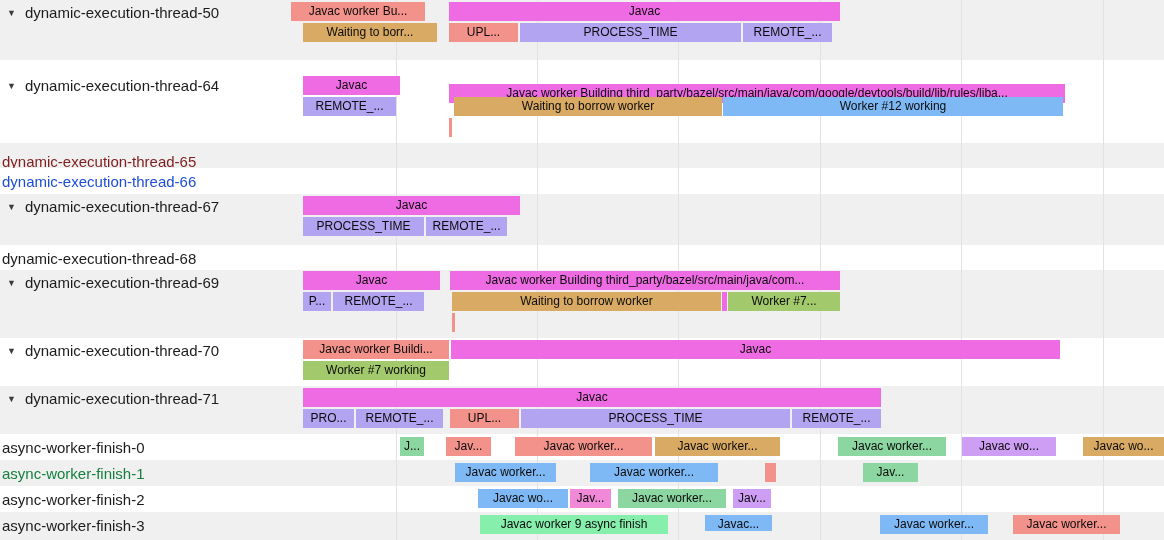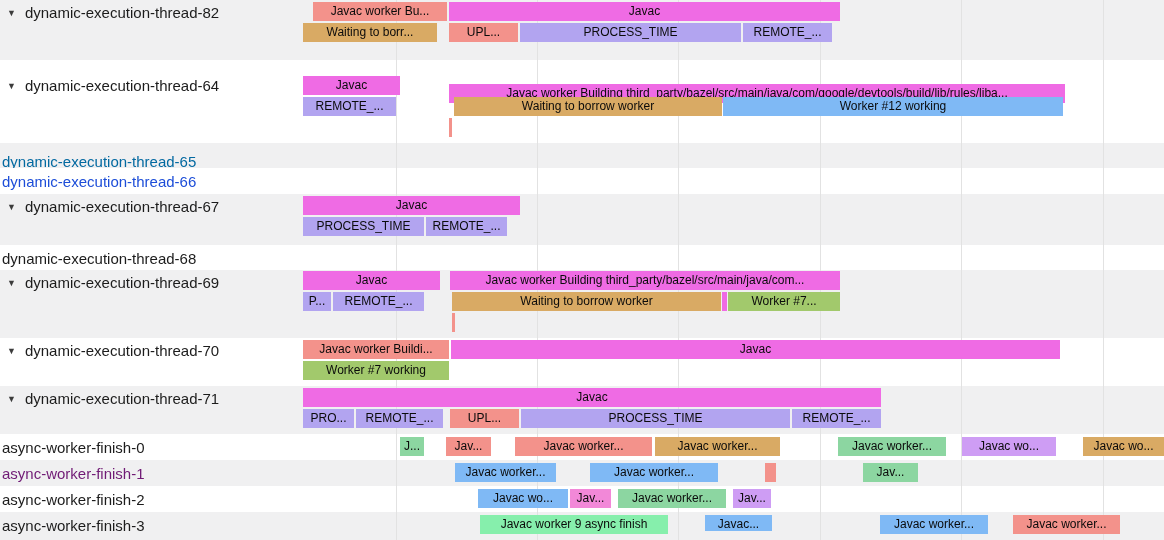--- a/index.html
+++ b/index.html
@@ -58,31 +58,31 @@
   }
 </style>
 </head>
 <body>
 
 <div id="viewport" style="width: 1164px; height: 540px;">
   <div id="rows-layer">
       <div class="row" style="top: 0px; height: 60px; background: rgb(240, 240, 241);">
         <div class="row-label expanded" style="top: 3px; color: rgb(28, 28, 28);">
           <span class="tri">▼</span>
-          <span class="lbl">dynamic-execution-thread-82</span>
+          <span class="lbl">dynamic-execution-thread-50</span>
         </div>
       </div>
       <div class="row" style="top: 60px; height: 83px; background: rgb(255, 255, 255);">
         <div class="row-label expanded" style="top: 16px; color: rgb(28, 28, 28);">
           <span class="tri">▼</span>
           <span class="lbl">dynamic-execution-thread-64</span>
         </div>
       </div>
       <div class="row" style="top: 143px; height: 25px; background: rgb(240, 240, 241);">
-        <div class="row-label collapsed" style="top: 9px; color: #0369a1;">
+        <div class="row-label collapsed" style="top: 9px; color: #7f1d1d;">
           <span class="lbl">dynamic-execution-thread-65</span>
         </div>
       </div>
       <div class="row" style="top: 168px; height: 26px; background: rgb(255, 255, 255);">
         <div class="row-label collapsed" style="top: 4px; color: #1d4ed8;">
           <span class="lbl">dynamic-execution-thread-66</span>
         </div>
       </div>
       <div class="row" style="top: 194px; height: 51px; background: rgb(240, 240, 241);">
         <div class="row-label expanded" style="top: 3px; color: rgb(28, 28, 28);">
@@ -112,21 +112,21 @@
           <span class="tri">▼</span>
           <span class="lbl">dynamic-execution-thread-71</span>
         </div>
       </div>
       <div class="row" style="top: 434px; height: 26px; background: rgb(255, 255, 255);">
         <div class="row-label collapsed" style="top: 4px; color: rgb(28, 28, 28);">
           <span class="lbl">async-worker-finish-0</span>
         </div>
       </div>
       <div class="row" style="top: 460px; height: 26px; background: rgb(240, 240, 241);">
-        <div class="row-label collapsed" style="top: 4px; color: #701a75;">
+        <div class="row-label collapsed" style="top: 4px; color: #15803d;">
           <span class="lbl">async-worker-finish-1</span>
         </div>
       </div>
       <div class="row" style="top: 486px; height: 26px; background: rgb(255, 255, 255);">
         <div class="row-label collapsed" style="top: 4px; color: rgb(28, 28, 28);">
           <span class="lbl">async-worker-finish-2</span>
         </div>
       </div>
       <div class="row" style="top: 512px; height: 28px; background: rgb(240, 240, 241);">
         <div class="row-label collapsed" style="top: 4px; color: rgb(28, 28, 28);">
@@ -136,21 +136,21 @@
     </div>
   <div id="gridlines-layer">
       <div class="gridline" style="left: 396px; background: rgb(226, 226, 226);"></div>
       <div class="gridline" style="left: 537px; background: rgb(226, 226, 226);"></div>
       <div class="gridline" style="left: 678px; background: rgb(226, 226, 226);"></div>
       <div class="gridline" style="left: 820px; background: rgb(226, 226, 226);"></div>
       <div class="gridline" style="left: 961px; background: rgb(226, 226, 226);"></div>
       <div class="gridline" style="left: 1103px; background: rgb(226, 226, 226);"></div>
     </div>
   <div id="bars-layer" style="color: rgb(11, 11, 11);">
-      <div class="bar" style="left: 313px; top: 2px; width: 134px; height: 19px; background: rgb(243, 146, 139);"><span>Javac worker Bu...</span></div>
+      <div class="bar" style="left: 291px; top: 2px; width: 134px; height: 19px; background: rgb(243, 146, 139);"><span>Javac worker Bu...</span></div>
       <div class="bar" style="left: 449px; top: 2px; width: 391px; height: 19px; background: rgb(239, 107, 228);"><span>Javac</span></div>
       <div class="bar" style="left: 303px; top: 23px; width: 134px; height: 19px; background: rgb(217, 170, 100);"><span>Waiting to borr...</span></div>
       <div class="bar" style="left: 449px; top: 23px; width: 69px; height: 19px; background: rgb(243, 146, 139);"><span>UPL...</span></div>
       <div class="bar" style="left: 520px; top: 23px; width: 221px; height: 19px; background: rgb(178, 164, 240);"><span>PROCESS_TIME</span></div>
       <div class="bar" style="left: 743px; top: 23px; width: 89px; height: 19px; background: rgb(178, 164, 240);"><span>REMOTE_...</span></div>
       <div class="bar" style="left: 303px; top: 76px; width: 97px; height: 19px; background: rgb(239, 107, 228);"><span>Javac</span></div>
       <div class="bar" style="left: 449px; top: 84px; width: 616px; height: 19px; background: rgb(239, 107, 228);"><span>Javac worker Building third_party/bazel/src/main/java/com/google/devtools/build/lib/rules/liba...</span></div>
       <div class="bar" style="left: 303px; top: 97px; width: 93px; height: 19px; background: rgb(178, 164, 240);"><span>REMOTE_...</span></div>
       <div class="bar" style="left: 454px; top: 97px; width: 268px; height: 19px; background: rgb(217, 170, 100);"><span>Waiting to borrow worker</span></div>
       <div class="bar" style="left: 723px; top: 97px; width: 340px; height: 19px; background: rgb(127, 185, 245);"><span>Worker #12 working</span></div>

